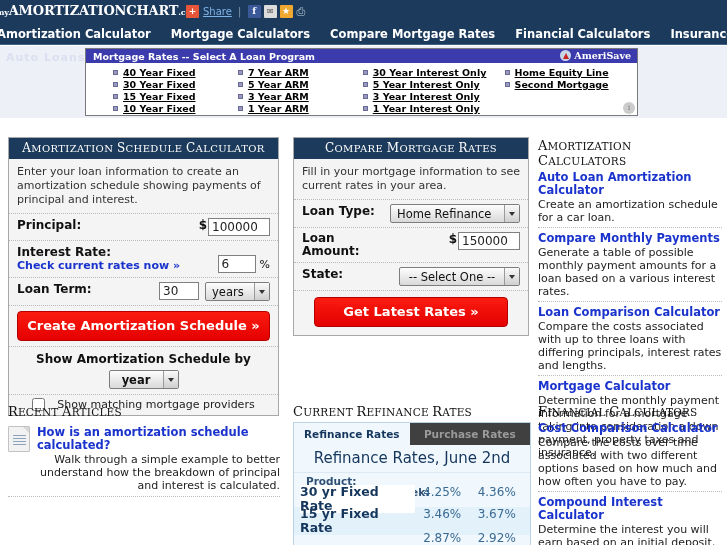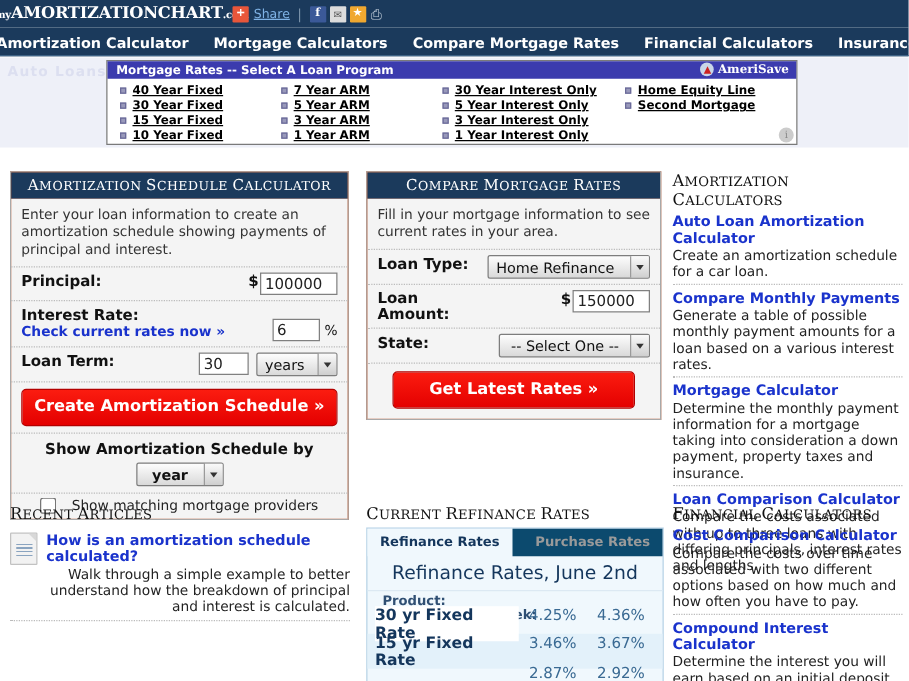--- a/index.html
+++ b/index.html
@@ -85,21 +85,21 @@
   .as-badge {
     width:11px;height:11px;border-radius:50%;
     background:#c9d6e8; display:inline-block; position:relative;
   }
   .as-badge::after{
     content:""; position:absolute; left:2.5px; top:2.5px;
     width:0;height:0;border-left:3px solid transparent;
     border-right:3px solid transparent;border-bottom:6px solid #cc2222;
   }
   #mrcols {
-    display:flex; padding:4px 0 0 10px;
+    display:flex; padding:4px 0 0 10px;margin-left:17px;
   }
   .mrcol { margin-right:10px; }
   .mrcol:nth-child(1){ width:122px; }
   .mrcol:nth-child(2){ width:122px; }
   .mrcol:nth-child(3){ width:140px; }
   .mrcol:nth-child(4){ width:130px; }
   .mritem { display:flex; align-items:center; height:11px; margin-bottom:1px; }
   .bullet {
     width:5px;height:5px;background:#9999bb;border:1px solid #6a6a99;
     display:inline-block; margin-right:5px; flex:none;
@@ -221,21 +221,21 @@
   
   #rates-widget {
     border:1px solid #b9d3e6; background:#f0f8fd; width:238px;
   }
   .tabs { display:flex; }
   .tab {
     font-size:10.5px; font-weight:bold; padding:5px 10px 5px 10px;
     font-family:"DejaVu Sans",sans-serif;
   }
   .tab.active { background:#f0f8fd; color:#14365c; }
-  .tab.inactive { background:#0c4a6e; color:#9a9a9a; flex:1; text-align:right;}
+  .tab.inactive { background:#404040; color:#9a9a9a; flex:1; text-align:center;}
   .rates-title {
     text-align:center; color:#14365c; font-size:15px;
     padding:4px 0 5px 0; font-family:"DejaVu Sans",sans-serif;
   }
   .rates-headrow {
     display:flex; padding:2px 6px 0 6px; position:relative; height:22px;
     border-top:1px solid #dce9f3;
   }
   .rates-headrow span {
     font-size:10.5px; font-weight:bold; color:#2f4f73;
@@ -476,26 +476,26 @@
     </div>
     <div class="linkitem">
       <a href="#">Auto Loan Amortization Calculator</a>
       <p>Create an amortization schedule for a car loan.</p>
     </div>
     <div class="linkitem">
       <a href="#">Compare Monthly Payments</a>
       <p>Generate a table of possible monthly payment amounts for a loan based on a various interest rates.</p>
     </div>
     <div class="linkitem">
+      <a href="#">Loan Comparison Calculator</a>
+      <p>Compare the costs associated with up to three loans with differing principals, interest rates and lengths.</p>
+    </div>
+    <div class="linkitem">
       <a href="#">Mortgage Calculator</a>
       <p>Determine the monthly payment information for a mortgage taking into consideration a down payment, property taxes and insurance.</p>
-    </div>
-    <div class="linkitem">
-      <a href="#">Loan Comparison Calculator</a>
-      <p>Compare the costs associated with up to three loans with differing principals, interest rates and lengths.</p>
     </div>
   </div>
 </div>
 
 <div id="lower">
 
   <div style="position:absolute;left:8px;top:6px;width:272px;">
     <div class="sechead">
       <span>R</span><span class="cap">ECENT </span><span>A</span><span class="cap">RTICLES</span>
     </div>

